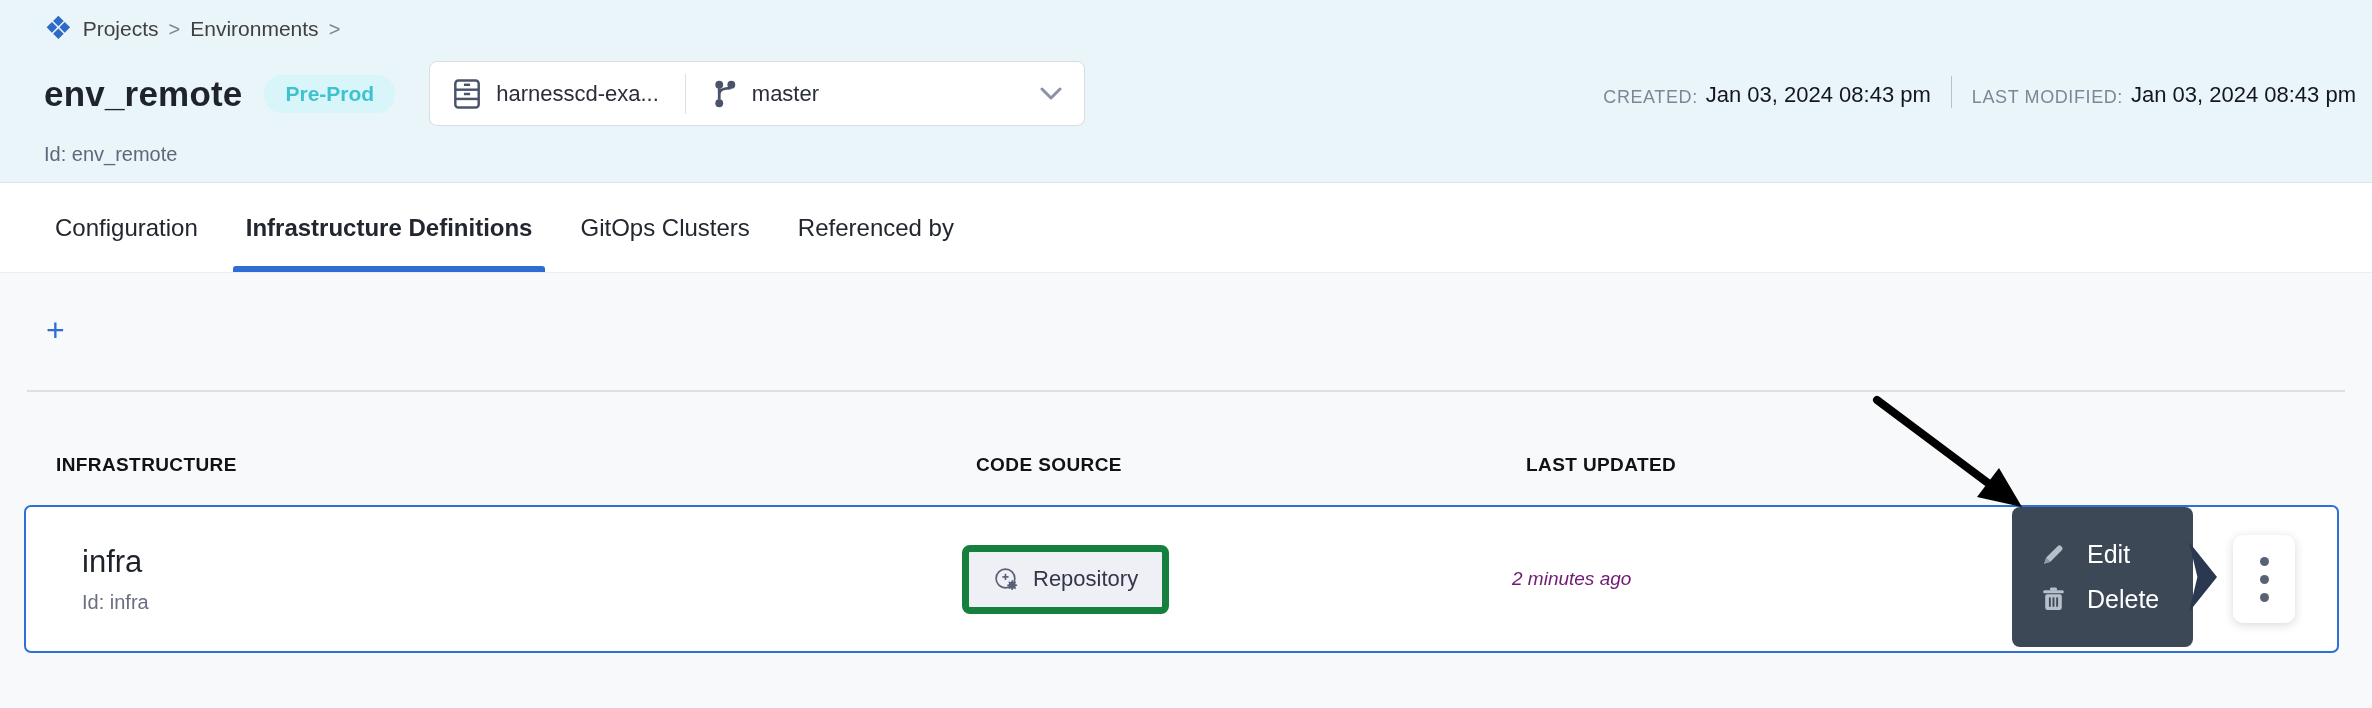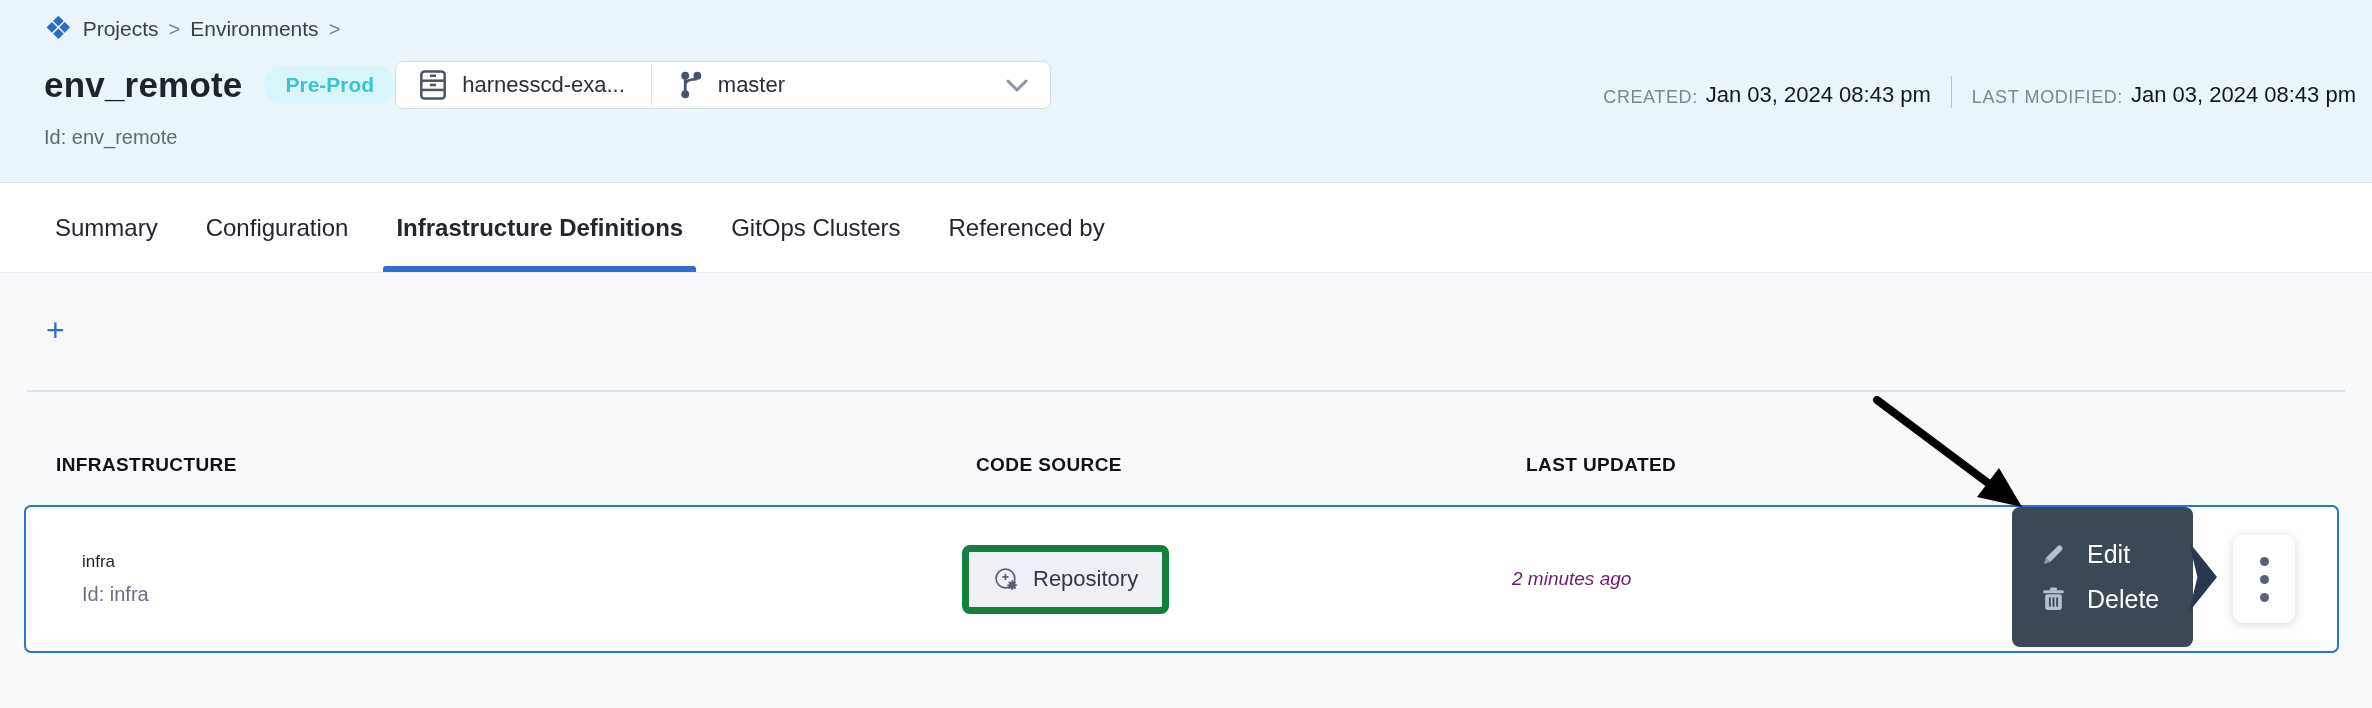--- a/index.html
+++ b/index.html
@@ -8,21 +8,21 @@
 
   
   .topbar { position:relative; height:183px; background:#e9f5f9; border-bottom:1px solid #dbe4e8; padding-left:44px; }
   .breadcrumb { display:flex; align-items:center; gap:10px; padding-top:13px; font-size:21px; }
   .harness-icon { color:#2e6ac6; font-size:32px; line-height:1; transform:translateY(-1px); }
   .crumb { color:#404040; text-decoration:none; cursor:pointer; }
   .crumb-sep { color:#7c8494; font-size:20px; }
   .title-row { display:flex; align-items:center; margin-top:16px; }
   .page-title { font-size:35px; font-weight:600; color:#1f232b; letter-spacing:0.2px; }
   .env-badge { margin-left:22px; background:#d8f6fa; color:#3ec2cf; font-size:21px; font-weight:700; padding:7px 21px; border-radius:18px; }
-  .repo-select { width:656px; height:48px; background:#ffffff; border:1px solid #d9dde2; border-radius:8px; display:flex; align-items:center; padding:0 22px; cursor:pointer; }
+  .repo-select { margin-left:34px; width:656px; height:65px; background:#ffffff; border:1px solid #d9dde2; border-radius:8px; display:flex; align-items:center; padding:0 22px; cursor:pointer; }
   .repo-select .txt { font-size:22px; color:#2a2d3a; margin-left:14px; white-space:nowrap; }
   .vdiv { width:1px; height:40px; background:#dcdfe4; margin:0 26px; }
   .spacer { flex:1; }
   .id-line { margin-top:17px; font-size:20px; color:#63667a; }
   .meta { position:absolute; top:76px; right:16px; display:flex; align-items:flex-end;margin-left:8px; }
   .meta-label { font-size:18px; color:#7e8695; letter-spacing:0.6px; margin-right:8px; }
   .meta-value { font-size:22px; color:#15161d; }
   .meta-div { width:1px; height:32px; background:#b9c0cb; margin:0 20px; }
 
   
@@ -33,21 +33,21 @@
 
   
   .content { position:relative; background:#f8f9fb; height:435px; }
   .add-row { height:117px; display:flex; align-items:center; padding-left:46px; }
   .add-btn { display:flex; align-items:center; gap:12px; background:none; border:none; cursor:pointer; color:#2e6dd2; font-family:inherit; }
   .add-btn .plus { font-size:32px; font-weight:400; line-height:1; transform:translateY(-2px); }
   .add-btn .lbl { font-size:24px; font-weight:600; }
   .hdivider { margin:0 27px; border-top:2px solid #dde0e4; }
   .thead { display:grid; grid-template-columns:920px 550px 1fr; padding:62px 0 0 56px; font-size:19px; font-weight:700; color:#101217; letter-spacing:0.4px; }
   .row-card { position:relative; margin:29px 33px 0 24px; height:148px; background:#ffffff; border:2px solid #2e71d6; border-radius:7px; display:grid; grid-template-columns:880px 550px 1fr; padding-left:56px; align-items:center; cursor:pointer; }
-  .row-title { font-size:17px; color:#1d212a; }
+  .row-title { font-size:31px; color:#1d212a; }
   .row-id { font-size:20px; color:#6b6e80; margin-top:11px; }
   .repo-badge { display:inline-flex; align-items:center; gap:13px; background:#eef0f6; border:7px solid #15803d; border-radius:8px; padding:14px 24px; font-size:22px; color:#33364a; width:max-content; }
   .cell-updated { font-size:19px; color:#701a75;font-style:italic; }
   .kebab { position:absolute; right:42px; top:50%; transform:translateY(-50%); width:62px; height:88px; background:#ffffff; border:none; border-radius:10px; box-shadow:0 2px 10px rgba(40,41,61,0.18); display:flex; flex-direction:column; align-items:center; justify-content:center; gap:9px; cursor:pointer; }
   .kebab .dot { width:9px; height:9px; border-radius:50%; background:#596275; }
 
   
   .ctx-menu { position:absolute; left:2012px; top:507px; width:181px; height:140px; background:#3c4855; border-radius:8px; display:flex; flex-direction:column; justify-content:center; gap:16px; padding-left:28px; z-index:5; }
   .ctx-item { display:flex; align-items:center; gap:20px; color:#ffffff; font-size:25px; cursor:pointer; }
   .ctx-caret { position:absolute; right:-24px; top:50%; transform:translateY(-50%); width:28px; height:70px; background:#2a3850; clip-path:polygon(0 0, 100% 50%, 0 100%, 30% 50%); }
@@ -104,21 +104,20 @@
     <div class="meta">
       <span class="meta-label">CREATED:</span>
       <span class="meta-value">Jan 03, 2024 08:43 pm</span>
       <span class="meta-div"></span>
       <span class="meta-label">LAST MODIFIED:</span>
       <span class="meta-value">Jan 03, 2024 08:43 pm</span>
     </div>
   </header>
 
   <nav class="tabbar">
-    <div class="tab">Summary</div>
     <div class="tab">Configuration</div>
     <div class="tab active">Infrastructure Definitions</div>
     <div class="tab">GitOps Clusters</div>
     <div class="tab">Referenced by</div>
   </nav>
 
   <main class="content">
     <div class="add-row">
       <button class="add-btn">
         <span class="plus">+</span>

